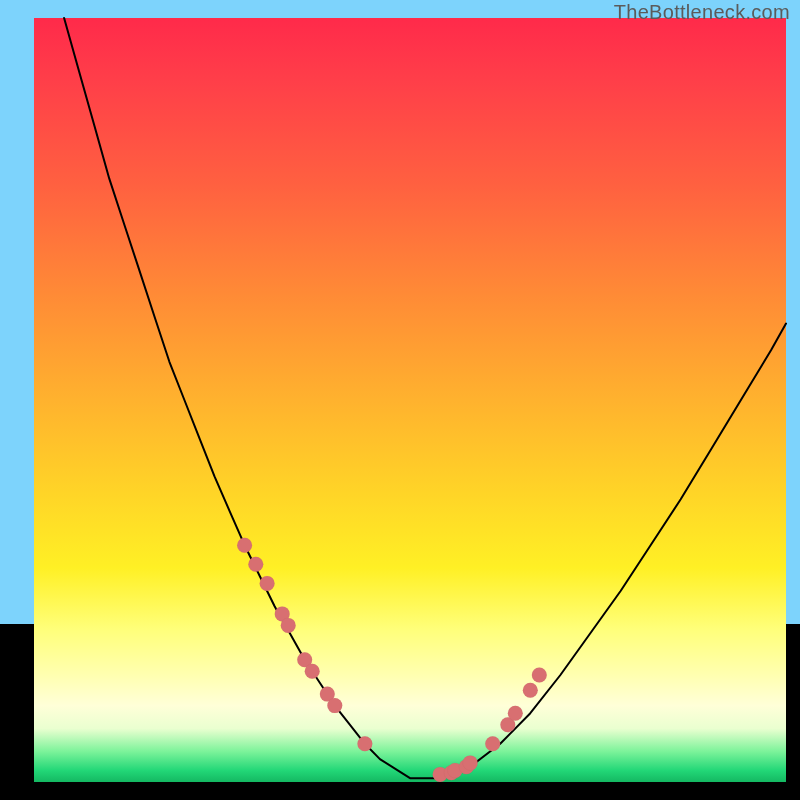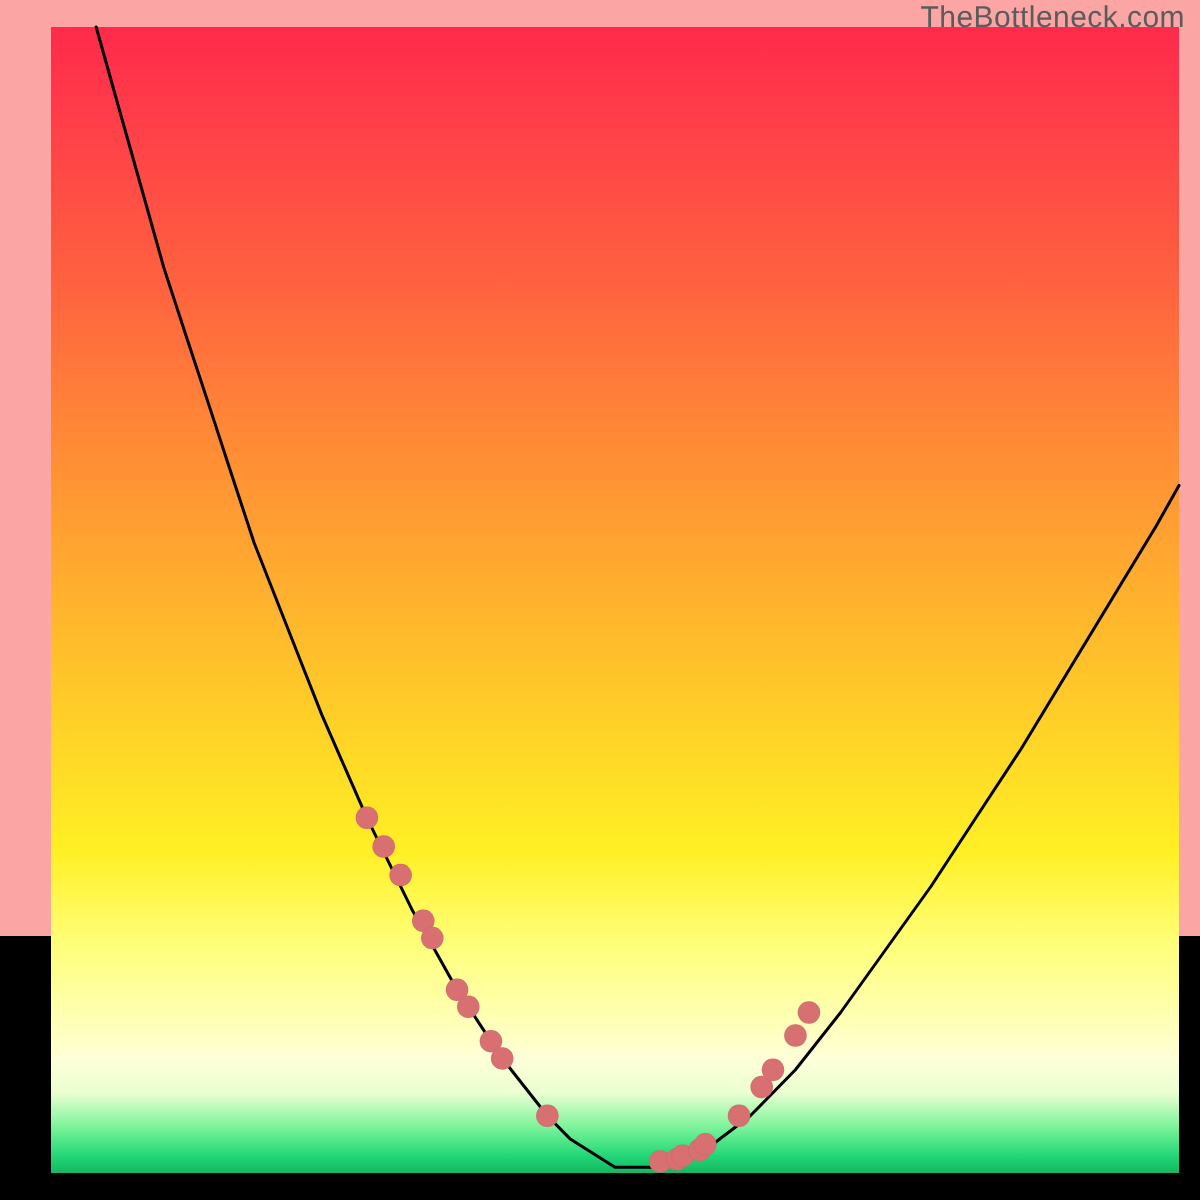--- a/index.html
+++ b/index.html
@@ -10,21 +10,21 @@
     background: #000;
     font-family: Arial, Helvetica, sans-serif;
     overflow: hidden;
   }
   .frame {
     position: absolute;
     left: 0;
     top: 0;
     width: 800px;
     height: 624px;
-    background: #fca5a5;
+    background: #7dd3fc;
   }
   .plot-area {
     position: absolute;
     left: 34px;
     top: 18px;
     width: 752px;
     height: 764px;
     
     background:
       linear-gradient(to bottom,

